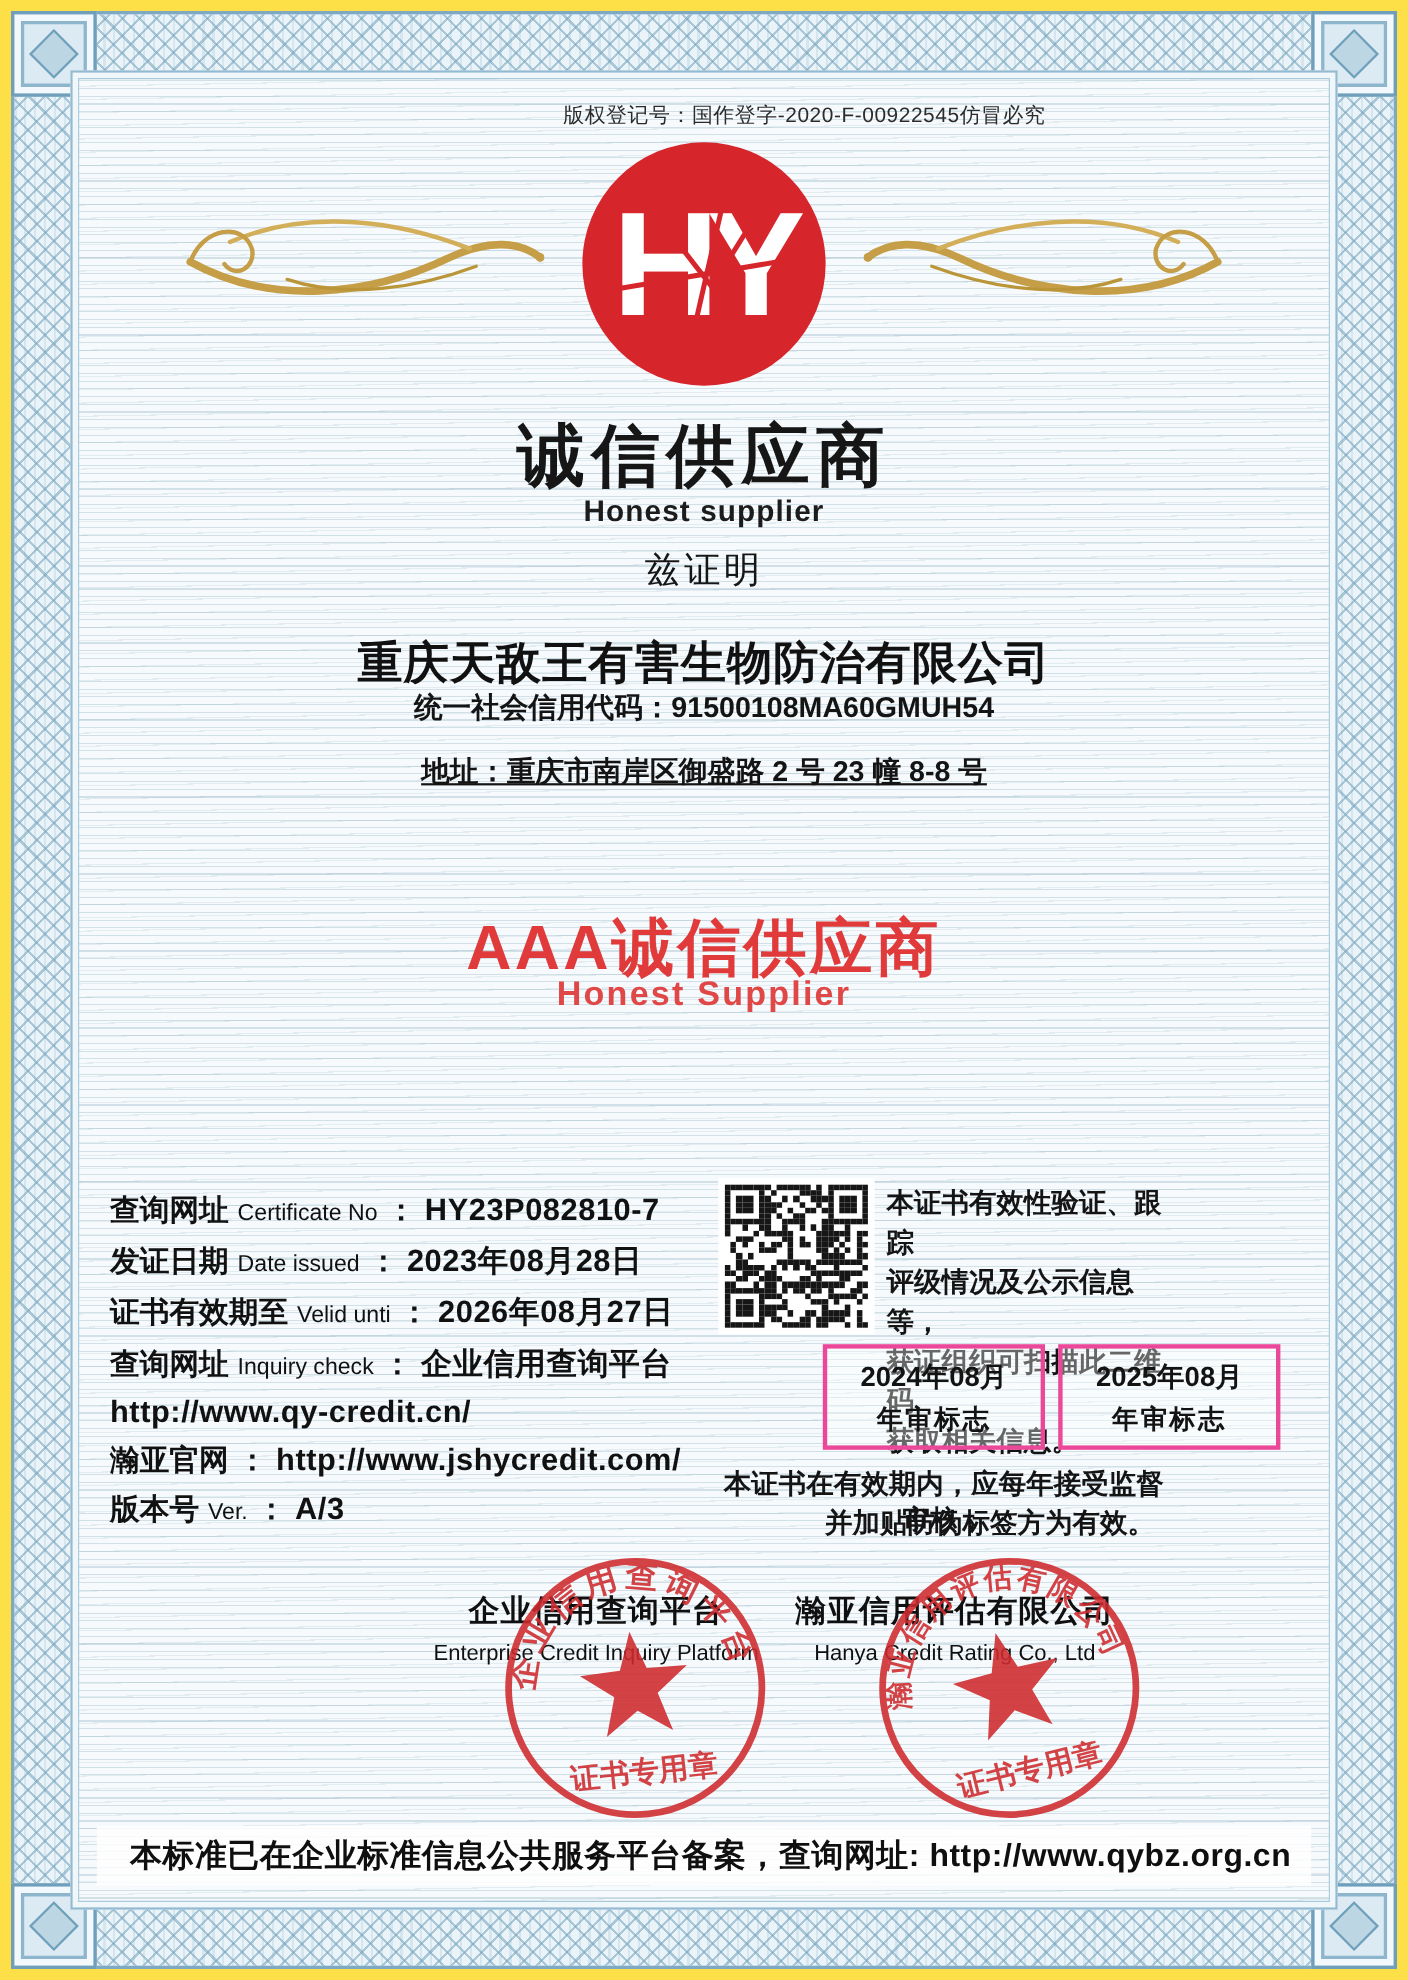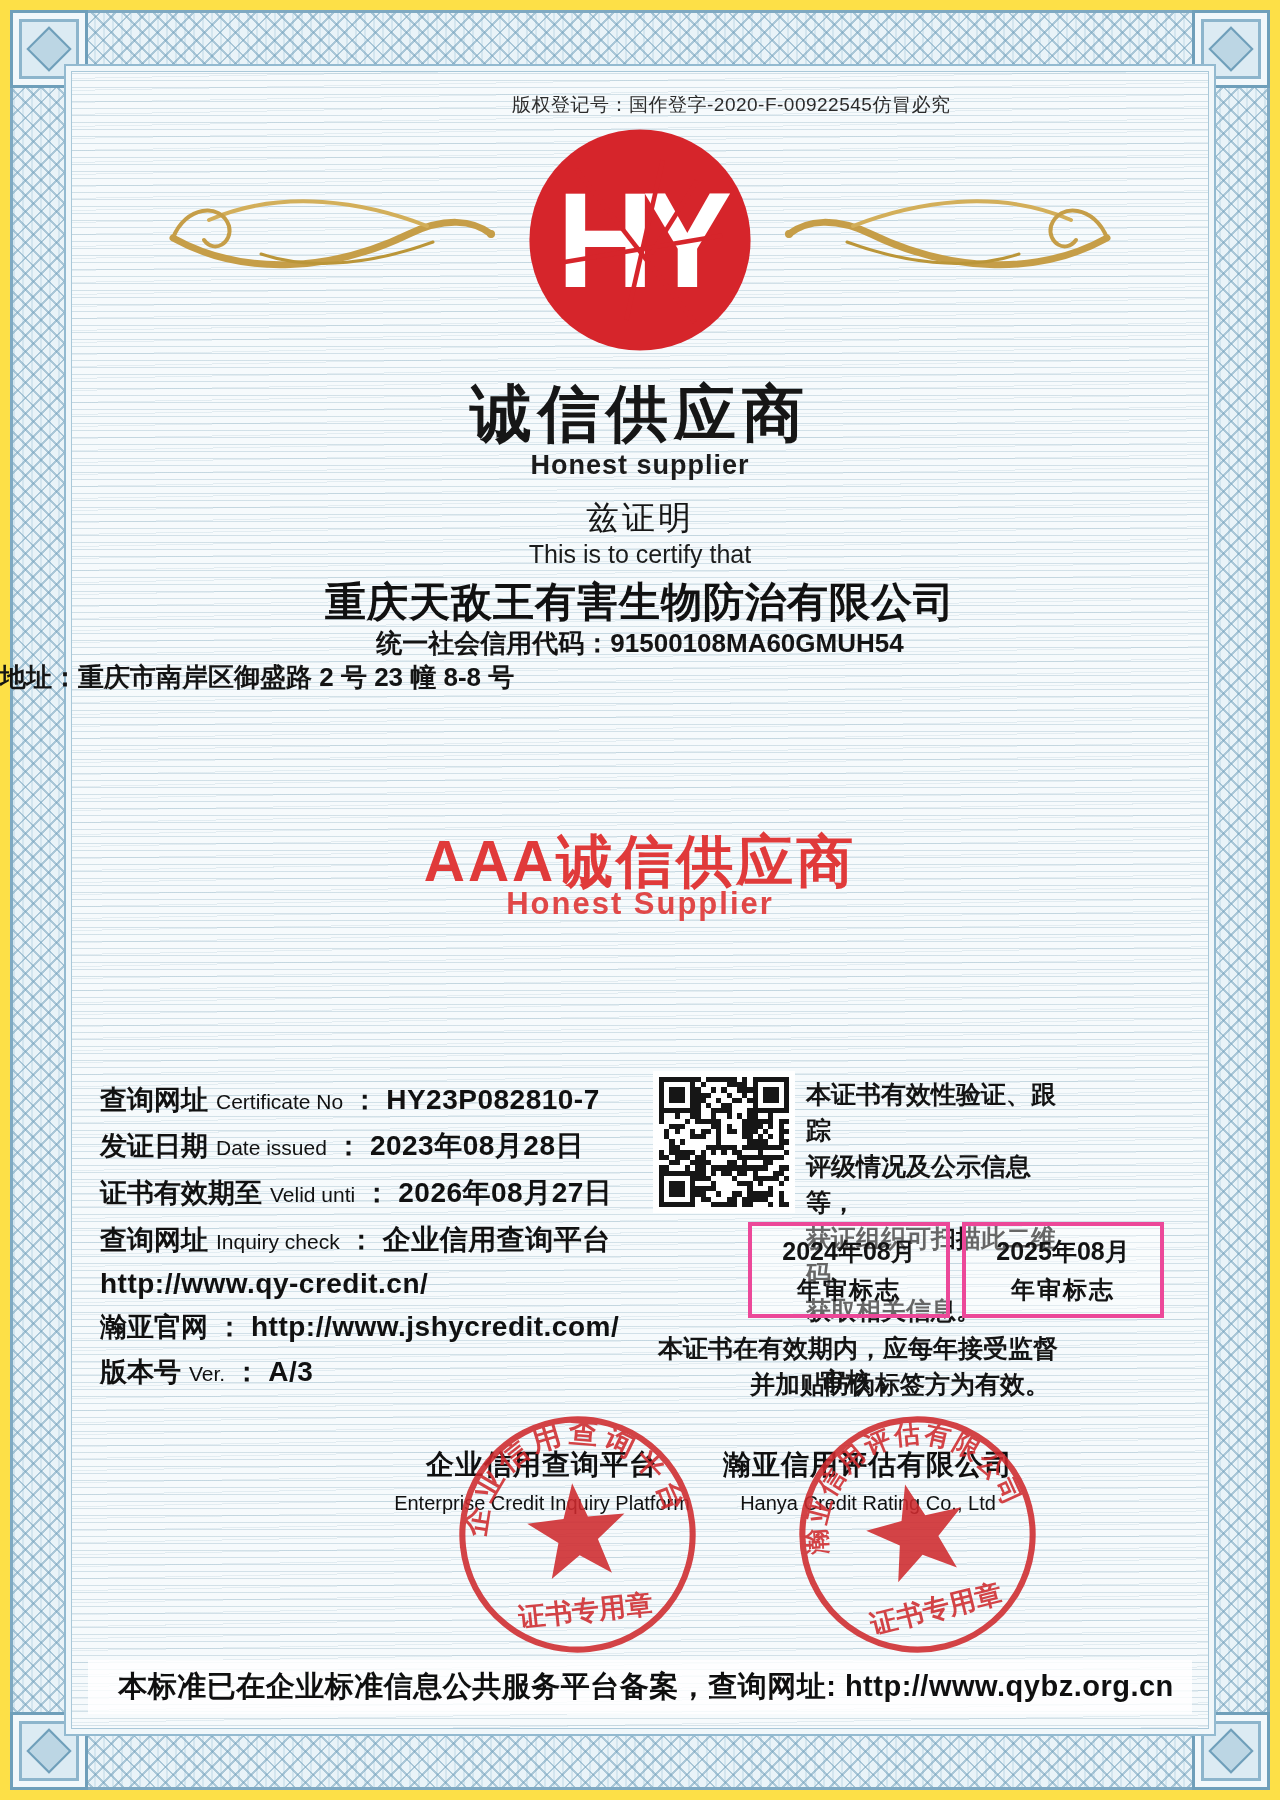--- a/index.html
+++ b/index.html
@@ -43,21 +43,21 @@
 
   .logo-wrap{left:50%;transform:translateX(-50%);top:126px;width:228px;height:228px;}
   .flourish{top:176px;width:330px;height:112px;opacity:.95;}
 
   .title-cn{left:0;width:100%;top:372px;text-align:center;font-size:62px;font-weight:600;color:#161616;letter-spacing:6px;}
   .title-en{left:0;width:100%;top:450px;text-align:center;font-size:27px;font-weight:600;color:#1c1c1c;letter-spacing:1px;}
   .certify-cn{left:0;width:100%;top:496px;text-align:center;font-size:33px;color:#161616;letter-spacing:3px;}
   .certify-en{left:0;width:100%;top:540px;text-align:center;font-size:25px;color:#1c1c1c;}
   .company{left:0;width:100%;top:575px;text-align:center;font-size:41px;font-weight:700;color:#111;letter-spacing:1px;}
   .codeline{left:0;width:100%;top:626px;text-align:center;font-size:26px;font-weight:600;color:#141414;}
-  .addrline{left:0;width:100%;top:660px;text-align:left;font-size:26px;font-weight:600;color:#141414;}
+  .addrline{left:0;width:100%;top:684px;text-align:center;font-size:26px;font-weight:600;color:#141414;text-decoration:underline;}
 
   .award-cn{left:0;width:100%;top:824px;text-align:center;font-size:57px;font-weight:700;color:#e03a3a;letter-spacing:3px;}
   .award-en{left:0;width:100%;top:886px;text-align:center;font-size:31px;font-weight:600;color:#e04848;letter-spacing:2px;}
 
   .details{left:100px;top:1082px;width:560px;display:flex;flex-direction:column;gap:9px;}
   .drow{display:flex;align-items:baseline;gap:8px;color:#111;}
   .drow span:empty{display:none;}
   .d-cn{font-size:27px;font-weight:600;}
   .d-en{font-size:21px;font-weight:500;}
   .d-sep{font-size:27px;font-weight:600;}
@@ -127,21 +127,20 @@
         <line x1="30" y1="120" x2="172" y2="96"></line>
         <line x1="150" y1="48" x2="110" y2="112"></line>
       </g>
     </svg>
   </div>
 
   <div class="abs title-cn">诚信供应商</div>
   <div class="abs title-en">Honest supplier</div>
 
   <div class="abs certify-cn">兹证明</div>
-  <div class="abs certify-en">This is to certify that</div>
   <div class="abs company">重庆天敌王有害生物防治有限公司</div>
   <div class="abs codeline">统一社会信用代码：91500108MA60GMUH54</div>
   <div class="abs addrline">地址：重庆市南岸区御盛路 2 号 23 幢 8-8 号</div>
 
   <div class="abs award-cn">AAA诚信供应商</div>
   <div class="abs award-en">Honest Supplier</div>
 
   <div class="abs details">
     <div class="drow">
       <span class="d-cn">查询网址</span>

